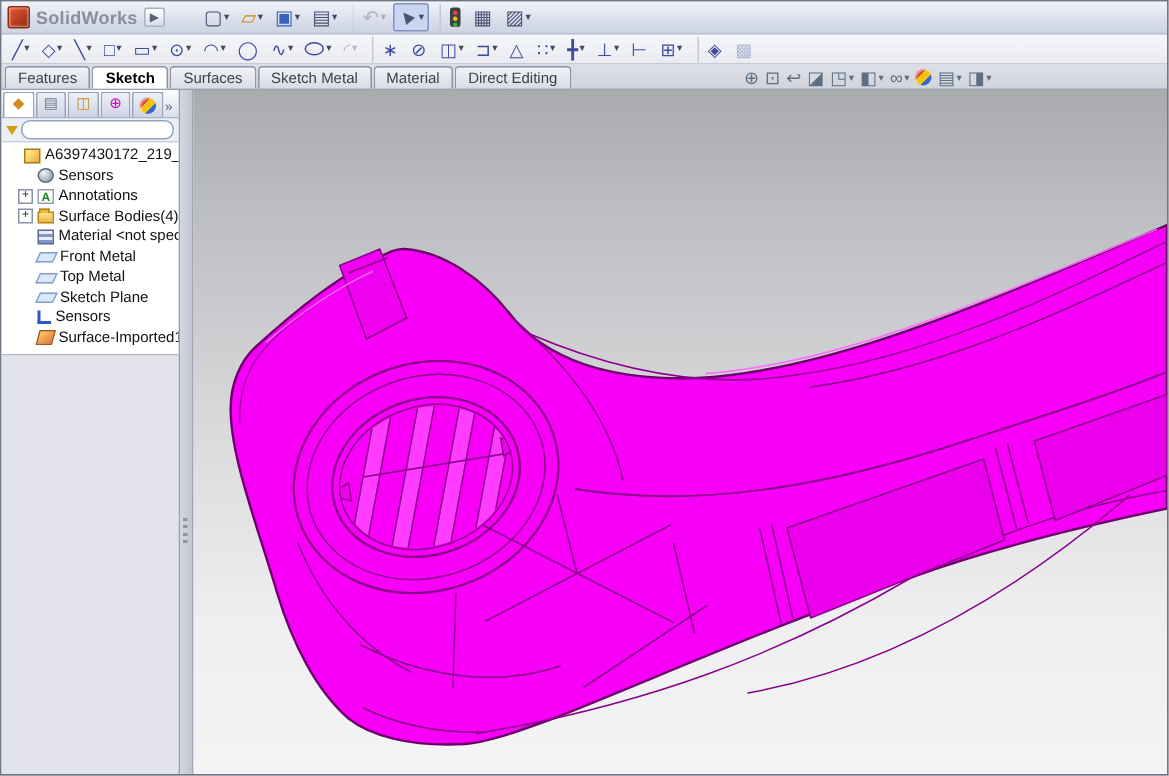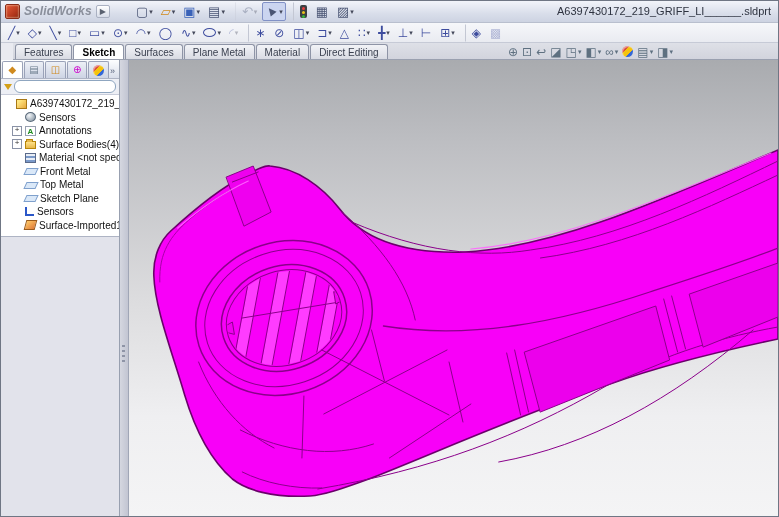--- a/index.html
+++ b/index.html
@@ -5,21 +5,21 @@
   html,body{margin:0;padding:0;background:#888;}
   #app{position:relative;width:779px;height:517px;overflow:hidden;
        font-family:"Liberation Sans","DejaVu Sans",sans-serif;
        background:#E9EAF0;border:1px solid #6F7684;box-sizing:border-box;
        -webkit-user-select:none;user-select:none;}
 
   
   .titlebar{position:relative;height:22px;display:flex;align-items:center;gap:4px;
     background:linear-gradient(#F2F4FA,#D9DEEA 60%,#CDD3E2);border-bottom:1px solid #B9BFCE;
     padding:0 4px;box-sizing:border-box;}
-  .logo{display:flex;gap:4px;font-style:italic;}
+  .logo{display:flex;align-items:center;gap:4px;}
   .logo-mark{width:13px;height:13px;border-radius:2px;border:1px solid #8A2B17;
     background:linear-gradient(135deg,#E85C3A,#B2371C 65%,#8E2A12);box-shadow:inset 0 0 2px #FFD;}
   .logo-text{font-size:12px;font-weight:bold;color:#8A8F9B;letter-spacing:.2px;}
   .logo-arrow{font-size:8px;color:#5A6170;border:1px solid #AAB1C2;border-radius:2px;
     padding:1px 3px;background:linear-gradient(#FFF,#D8DDE9);}
   .tbrow{display:flex;align-items:center;}
   .tb1{margin-left:18px;}
   .tbtn{display:inline-flex;align-items:center;height:17px;padding:0 2px;margin:0 1px;
     border:1px solid transparent;border-radius:2px;color:#4A5574;font-size:13px;line-height:1;}
   .tbtn .g{display:inline-block;}
@@ -38,21 +38,21 @@
     background:linear-gradient(135deg,#D84336 0 34%,#F4C20D 34% 64%,#3367D6 64%);box-shadow:inset 1px 1px 1px #FFF8;}
   .doc-title{position:absolute;left:556px;top:4px;font-size:11px;color:#2E3340;}
 
   
   .toolbar2{height:20px;background:linear-gradient(#F6F7FA,#E9EBF1);
     border-bottom:1px solid #C6CAD6;display:flex;align-items:center;padding:0 3px;box-sizing:border-box;}
   .tb2 .tbtn{color:#3D4C9E;font-size:12px;height:16px;}
 
   
   .tabband{position:relative;height:17px;background:linear-gradient(#DEE0E7,#D2D4DD);
-    border-bottom:1px solid #9AA0AF;display:flex;align-items:flex-end;padding-left:2px;box-sizing:border-box;margin-left:12px;}
+    border-bottom:1px solid #9AA0AF;display:flex;align-items:flex-end;padding-left:2px;box-sizing:border-box;}
   .ctab{font-size:10px;color:#3B4150;padding:2px 8px 1px;margin-right:1px;
     border:1px solid #8E94A6;border-bottom:none;border-radius:3px 3px 0 0;
     background:linear-gradient(#F2F3F7,#D9DBE3);line-height:1.1;}
   .ctab.active{background:#FFF;font-weight:bold;color:#000;}
   .hud{position:absolute;left:494px;top:1px;display:flex;align-items:center;gap:2px;}
   .hudbtn{display:inline-flex;align-items:center;color:#5E7080;font-size:12px;height:15px;padding:0 1px;}
   .hudbtn .c{font-size:7px;color:#5E7080;margin-left:1px;}
   .hudbtn .c:empty{display:none;}
 
   
@@ -156,21 +156,20 @@
           <span class="g">▦</span>
           <span class="c"></span>
         </span>
 
         <span class="tbtn">
           <span class="g">▨</span>
           <span class="c">▾</span>
         </span>
 
     </div>
-    <div class="doc-title">A6397430172_219_GRIFF_LI______.sldprt</div>
   </div>
 
   <div class="toolbar2 tb2">
 
       <span class="tbtn t-green">
         <span class="g">╱</span>
         <span class="c">▾</span>
       </span>
 
       <span class="tbtn">
@@ -286,21 +285,21 @@
   </div>
 
   <div class="tabband">
 
       <span class="ctab">Features</span>
 
       <span class="ctab active">Sketch</span>
 
       <span class="ctab">Surfaces</span>
 
-      <span class="ctab">Plane Metal</span>
+      <span class="ctab">Sketch Metal</span>
 
       <span class="ctab">Material</span>
 
       <span class="ctab">Direct Editing</span>
 
     <div class="hud">
 
         <span class="hudbtn">
           <span class="g">⊕</span>
 

